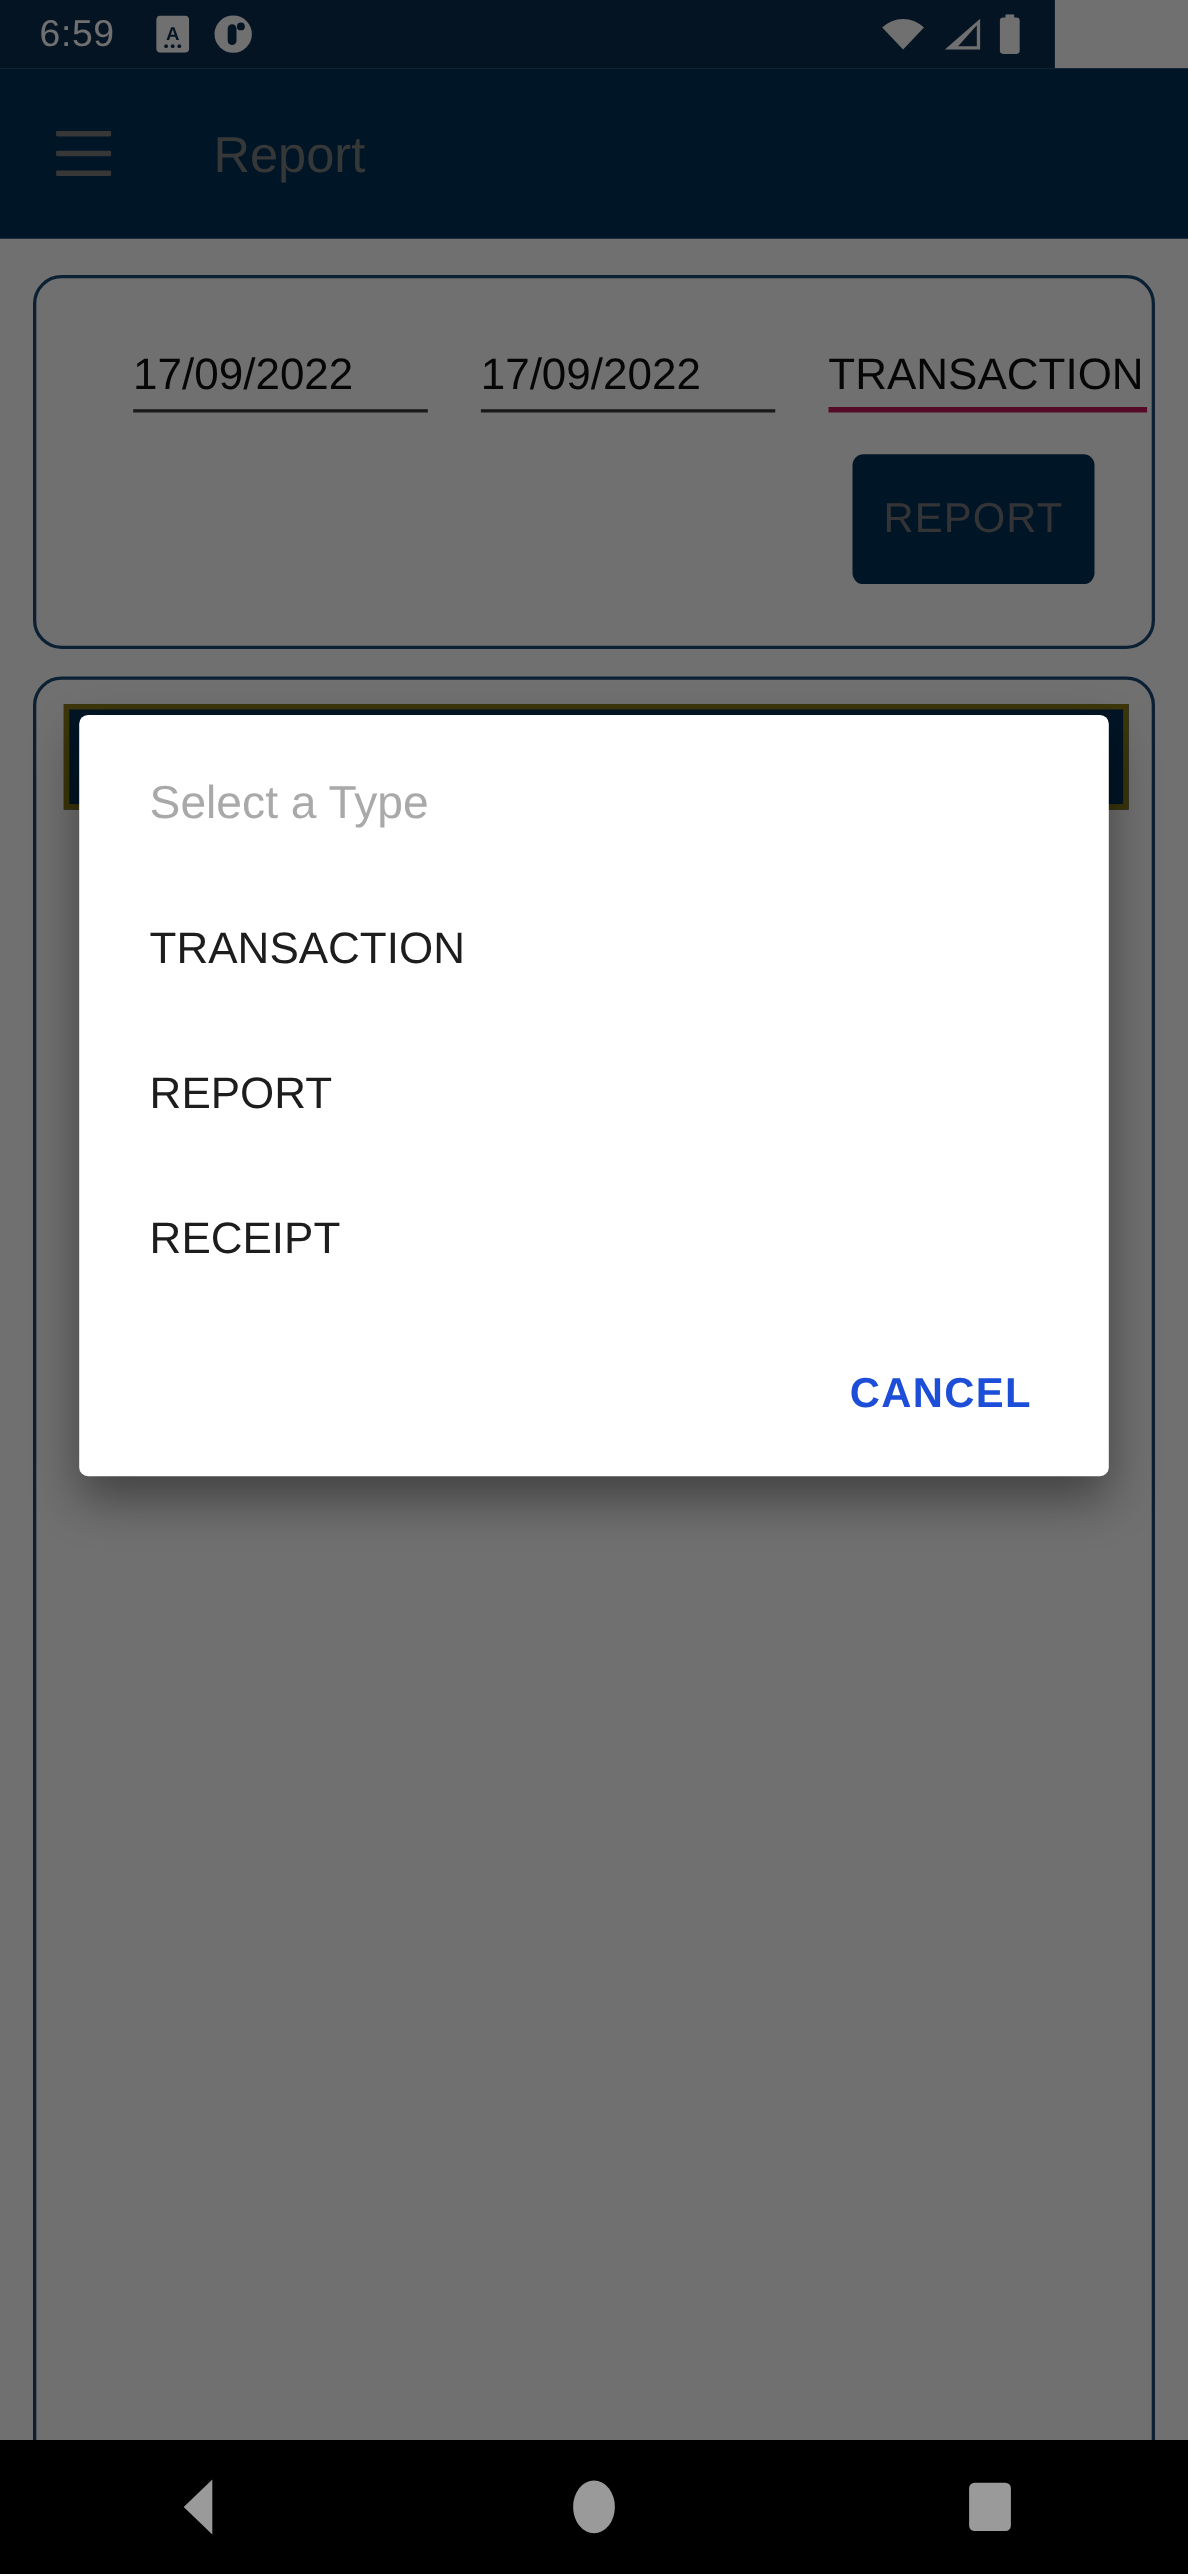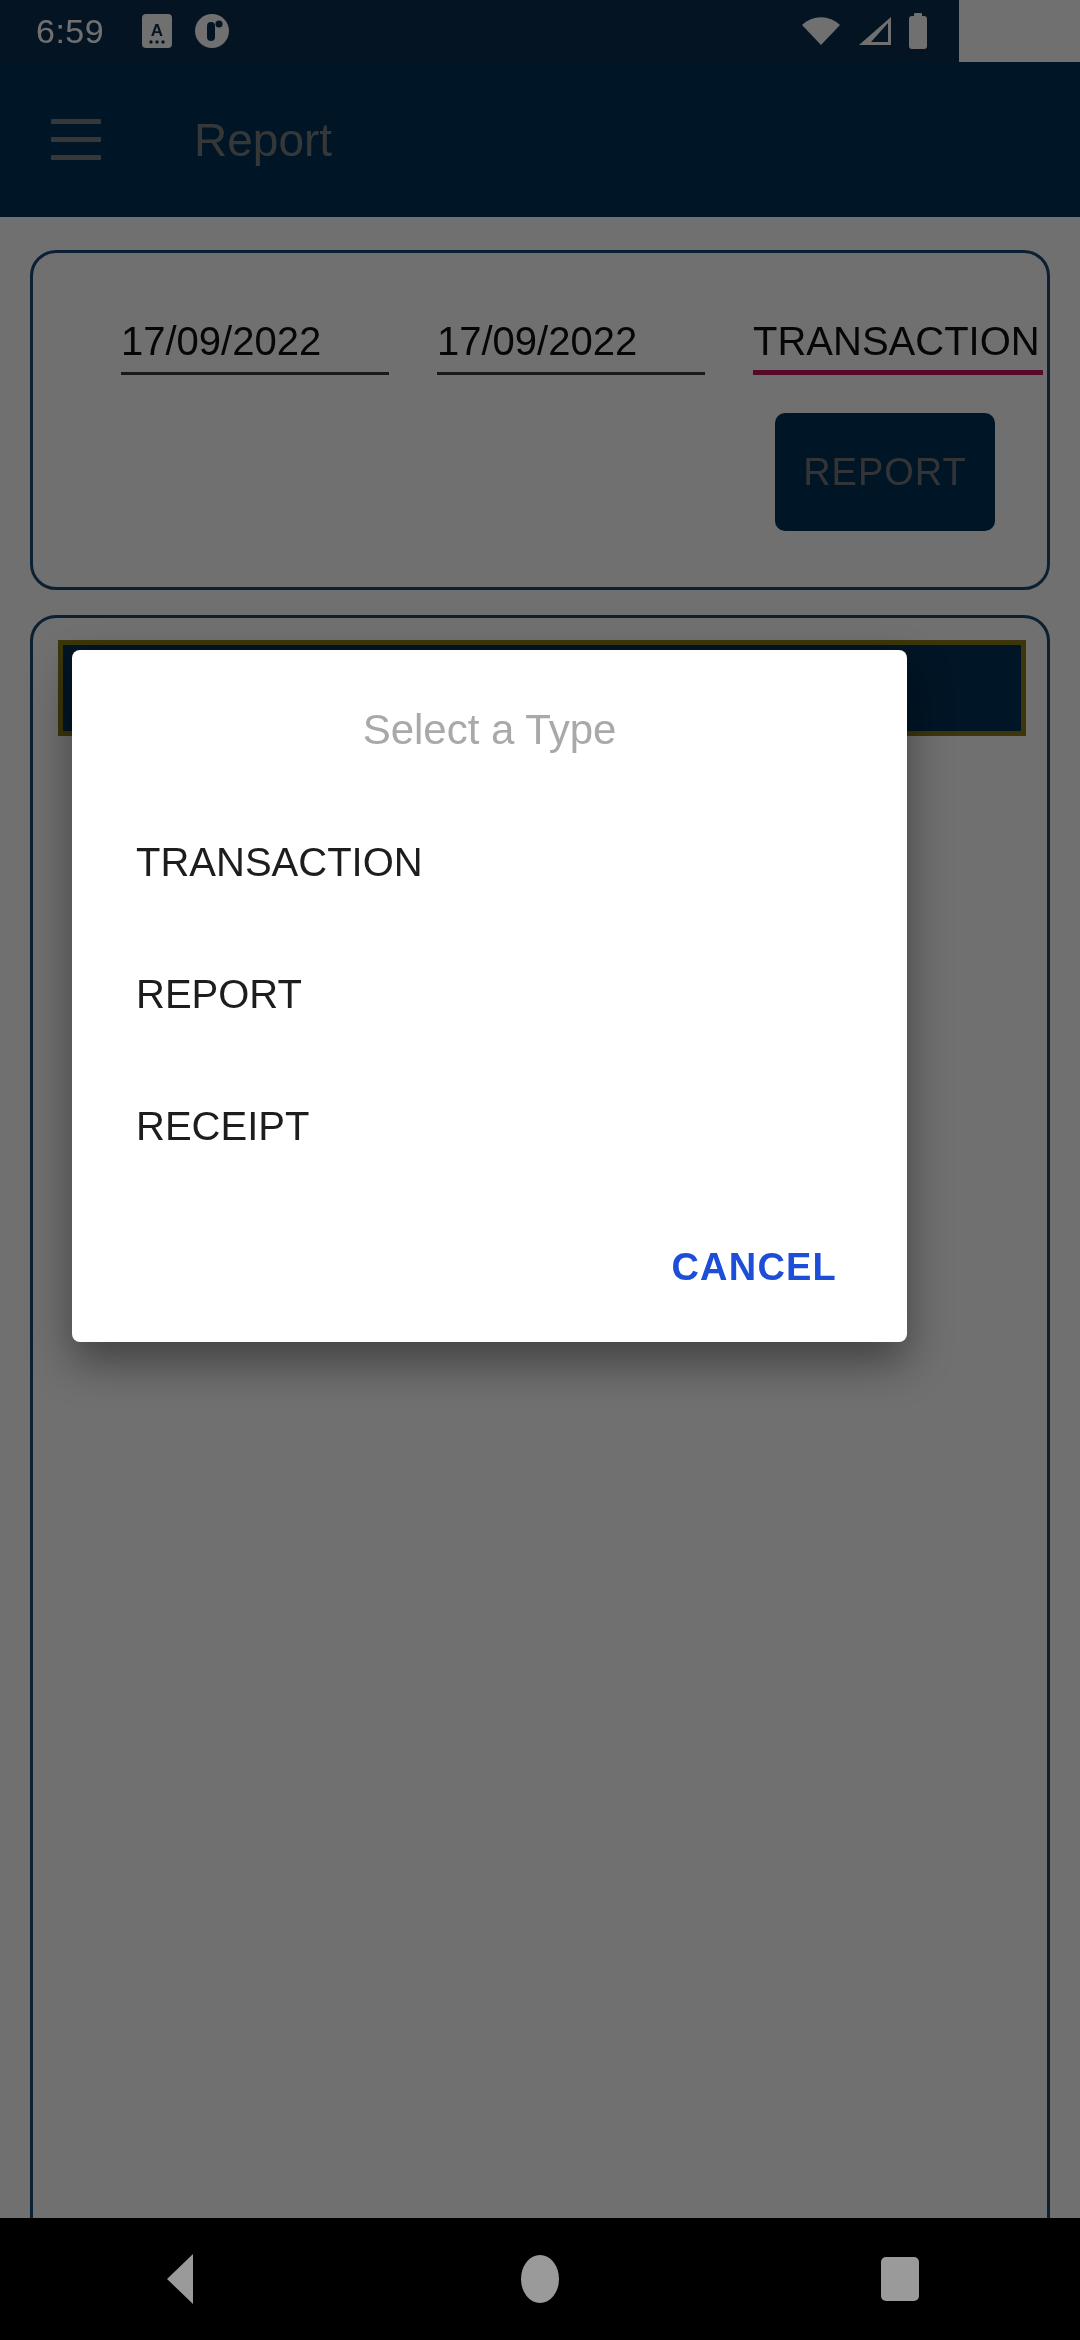--- a/index.html
+++ b/index.html
@@ -174,27 +174,26 @@
     left: 0; top: 0;
     width: 1080px; height: 2218px;
     background: rgba(0, 0, 0, 0.56);
     z-index: 8;
   }
 
   
   #dialog {
     position: absolute;
     left: 72px; top: 650px;
-    width: 835px;
+    width: 936px;
     background: #ffffff;
     border-radius: 8px;
     z-index: 10;
     box-shadow: 0 20px 44px rgba(0,0,0,0.42);
     padding-bottom: 0;
-    text-align: center;
   }
   #dialog-title {
     font-size: 42px;
     color: #a9a9a9;
     padding: 56px 64px 0 64px;
     letter-spacing: 0px;
   }
   #dialog-list {
     margin-top: 42px;
     padding: 0;

